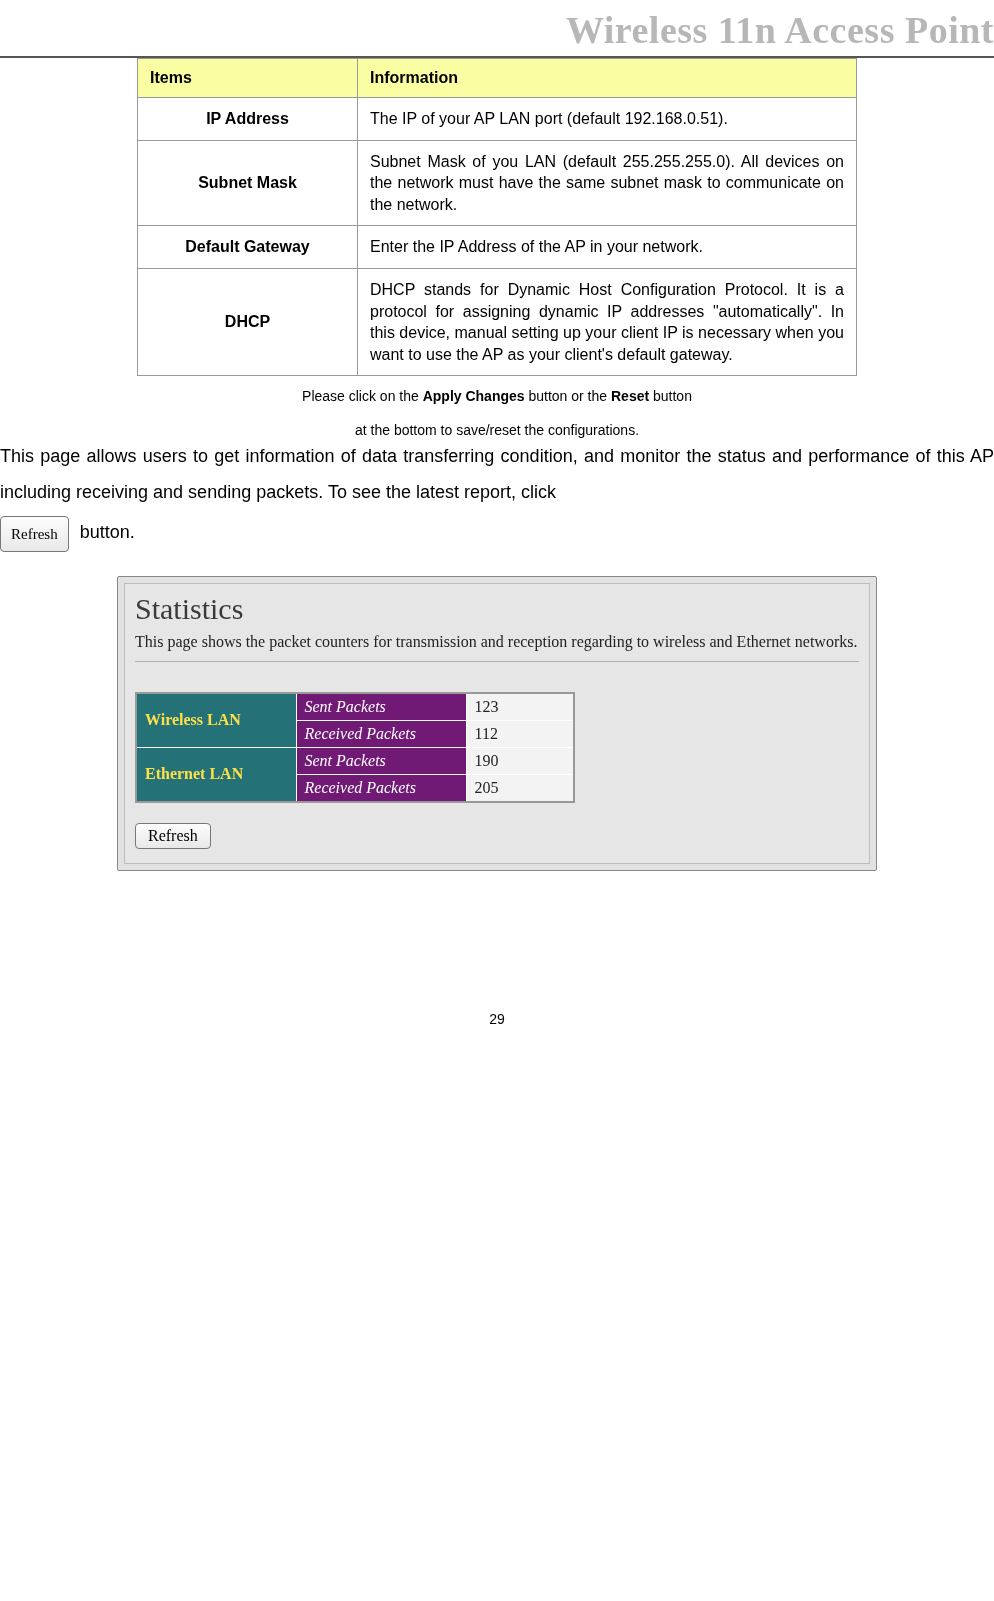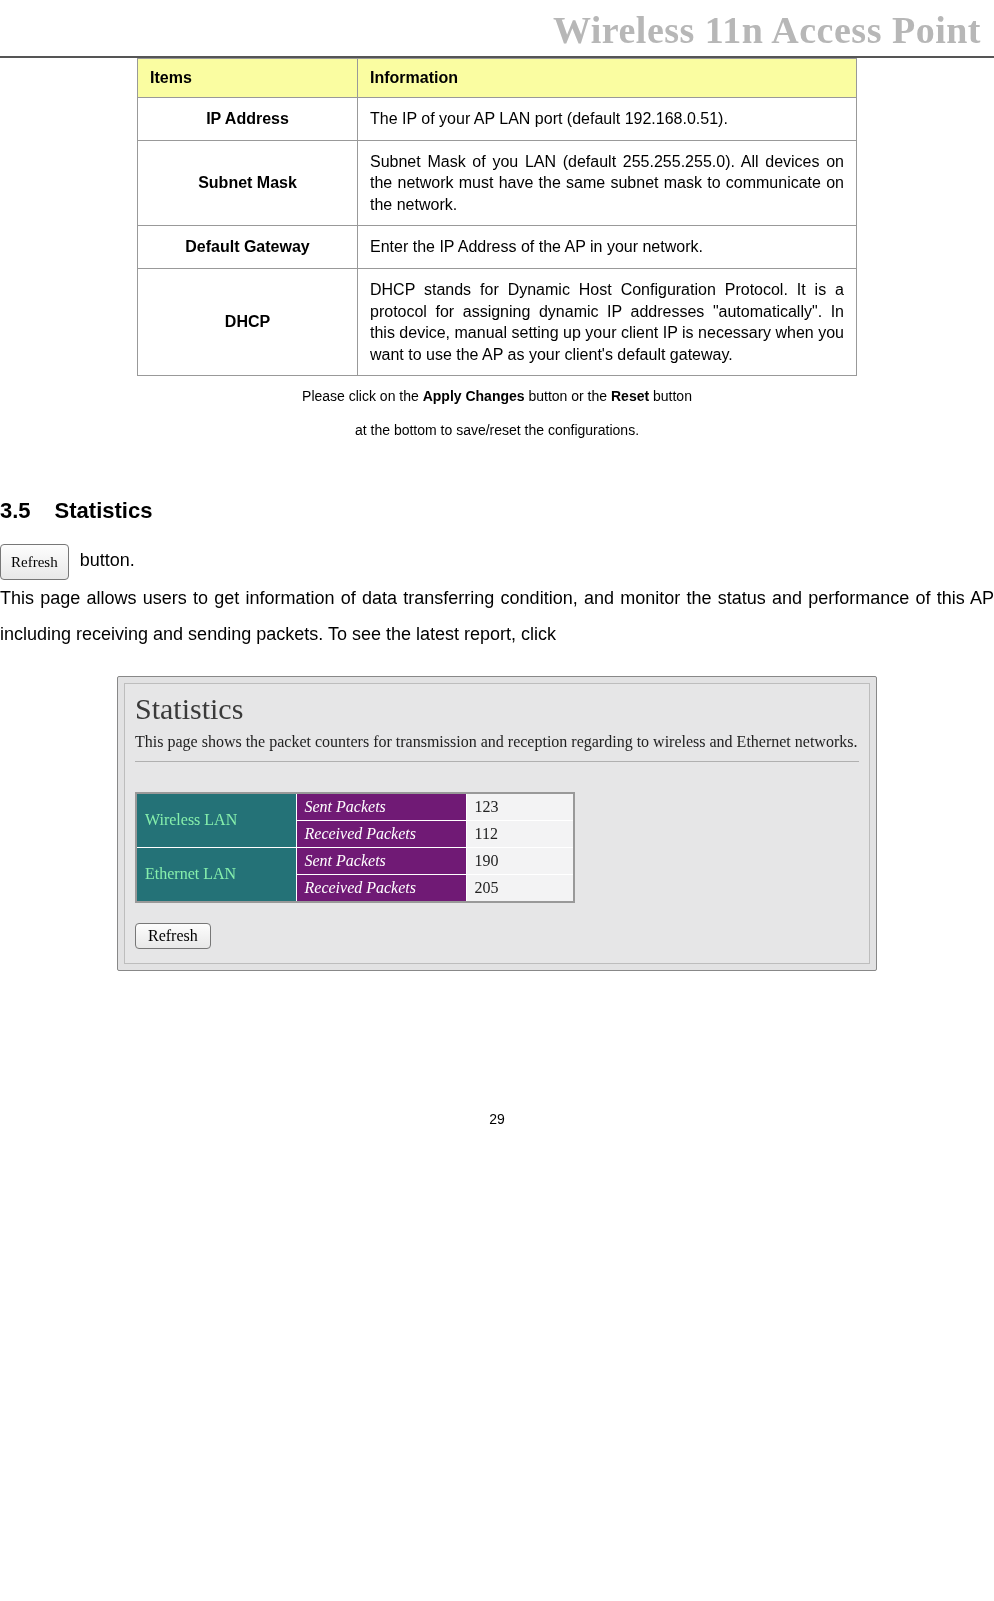--- a/index.html
+++ b/index.html
@@ -13,21 +13,21 @@
       width: 994px;
     }
     .page {
       padding: 0 0 40px 0;
     }
     .header-row {
       display: flex;
       align-items: flex-end;
       justify-content: flex-end;
       border-bottom: 2px solid #555;
-      padding: 8px 13px 4px 0;
+      padding: 8px 0 4px 0;
       margin: 0;
     }
     .header-title {
       font-family: "Times New Roman", Times, serif;
       font-size: 38px;
       font-weight: bold;
       color: #b7b7b7;
       letter-spacing: 0.5px;
       margin-right: 0;
     }
@@ -134,22 +134,22 @@
       border-collapse: collapse;
     }
     .stats-table td {
       border: 1px solid #fff;
       font-family: "Times New Roman", Times, serif;
       font-size: 16px;
       padding: 4px 8px;
     }
     .stats-group-cell {
       background: #247277;
-      color: #86efac;
-      font-weight: normal;
+      color: #fde047;
+      font-weight: bold;
       width: 160px;
     }
     .stats-label-cell {
       background: #701a75;
       color: #fff;
       font-style: italic;
       width: 170px;
     }
     .stats-val-cell {
       background: #f3f3f4;
@@ -206,29 +206,26 @@
         <td class="info-cell">DHCP stands for Dynamic Host Configuration Protocol. It is a protocol for assigning dynamic IP addresses "automatically". In this device, manual setting up your client IP is necessary when you want to use the AP as your client's default gateway.</td>
       </tr>
     </tbody>
       </table>
 
     <div class="caption">
       <span>Please click on the </span><b>Apply Changes</b><span> button or the </span><b>Reset</b><span> button</span>
     </div>
     <div class="caption2">at the bottom to save/reset the configurations.</div>
 
-    <div class="section-heading">
-      <span class="section-num">3.5</span><span>Statistics</span>
-    </div>
-
+
+    <p class="body-text">
+      <span>This page allows users to get information of data transferring condition, and monitor the status and performance of this AP including receiving and sending packets. To see the latest report, click</span>
+    </p>
     <p class="body-text" style="margin-top:4px;">
       <span class="refresh-btn-inline">Refresh</span><span> button.</span>
-    </p>
-    <p class="body-text">
-      <span>This page allows users to get information of data transferring condition, and monitor the status and performance of this AP including receiving and sending packets. To see the latest report, click</span>
     </p>
 
     <div class="screenshot">
       <div class="screenshot-inner">
         <div class="stats-title">Statistics</div>
         <div class="stats-sub">This page shows the packet counters for transmission and reception regarding to wireless and Ethernet networks.</div>
         <div class="hr-gap"></div>
         <table class="stats-table">
           <tbody>
               <tr>

